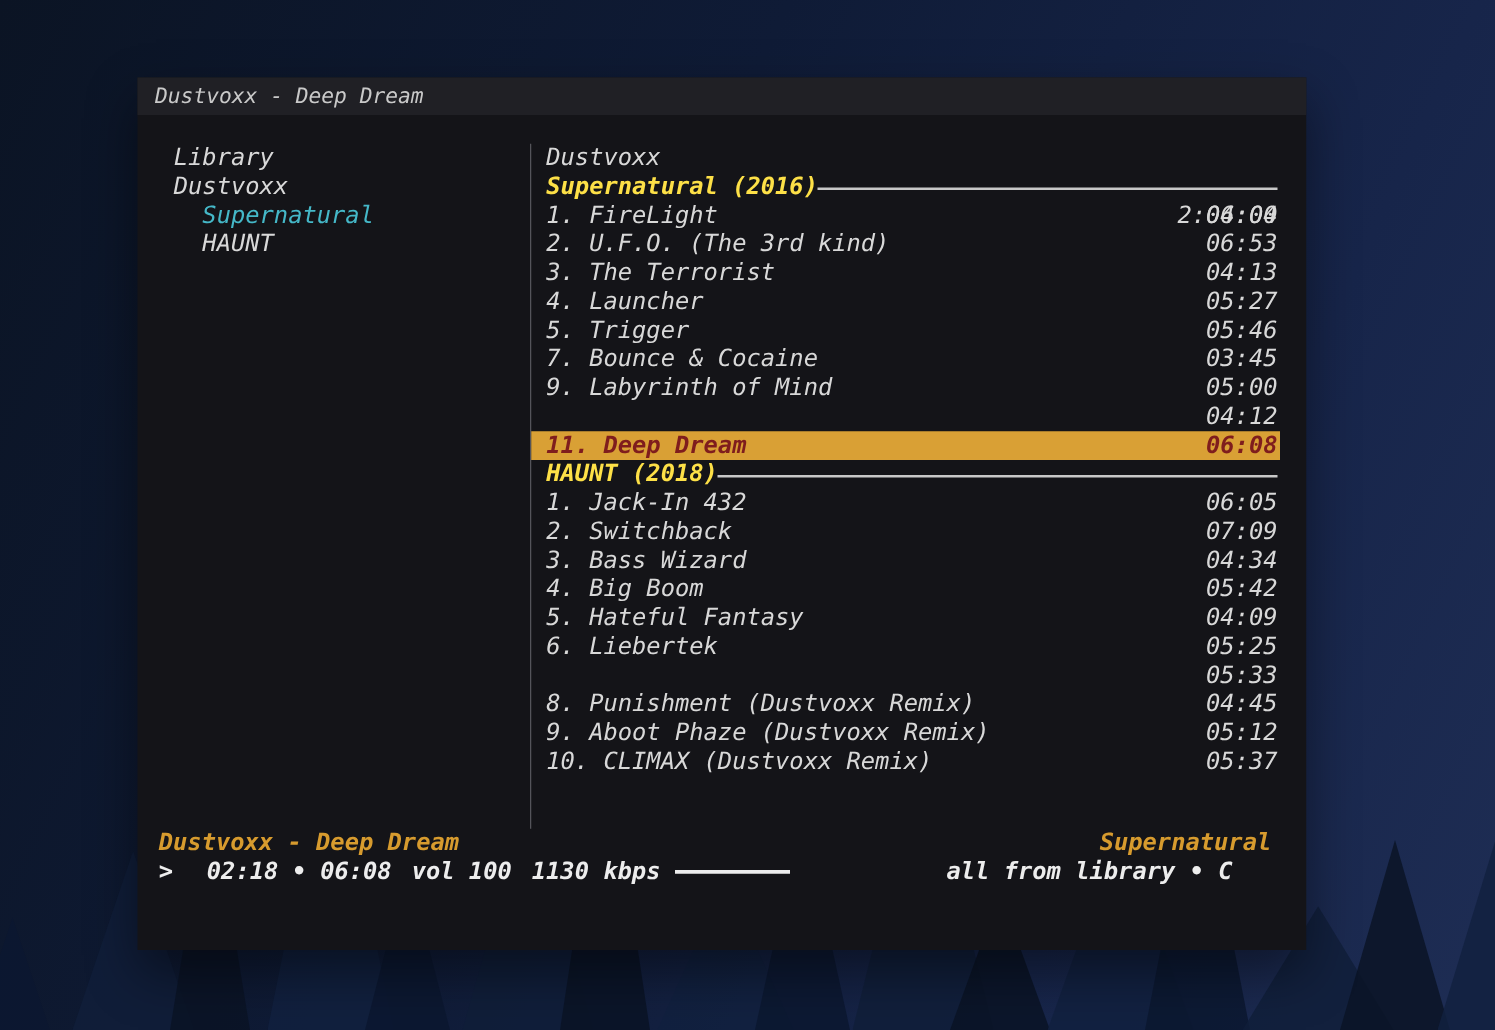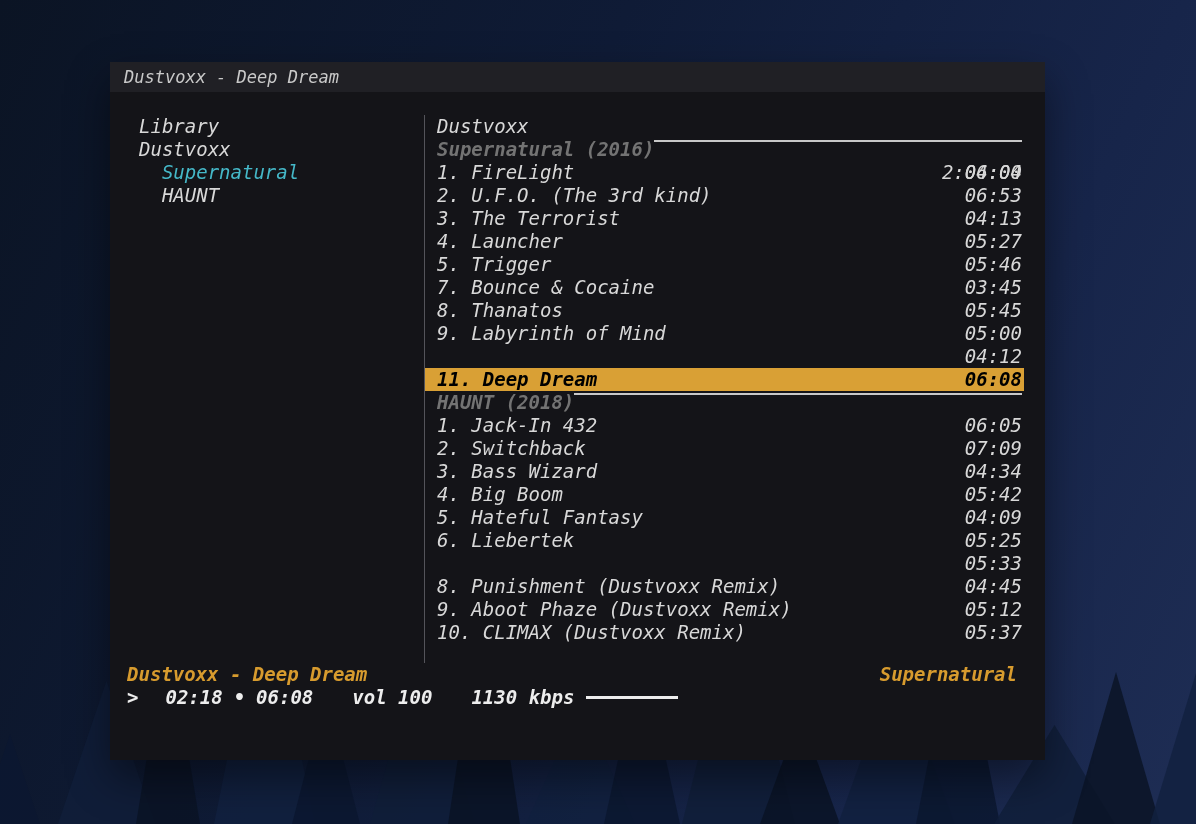--- a/index.html
+++ b/index.html
@@ -22,32 +22,32 @@
   }
   .content { position:absolute; top:30px; left:0; right:0; bottom:0; display:flex; flex-direction:column; }
   .panes { display:flex; padding-top:23px; }
   .sidebar { width:314px; padding-left:29px; color:#d8d8d8; }
   .srow { height:23px; line-height:23px; font-size:19px; white-space:pre; }
   .srow.hl { color:#45b8c8; }
   .vsep { width:1px; height:548px; background:#54545a; }
   .tracklist { flex:1; margin-right:21px; color:#d8d8d8; }
   .row { height:23px; line-height:23px; font-size:19px; display:flex; padding:0 2px 0 12px; white-space:pre; }
   .hdr span:last-child { margin-left:auto;margin-top:46px; }
-  .arow { font-weight:bold; color:#737373; }
+  .arow { font-weight:bold; color:#fde047; align-items:center; }
   .arule { flex:1; height:2px; background:#c8c8c8; margin-top:2px; }
   .trow .dur { margin-left:auto; }
-  .trow.playing { background:#d9a035; color:#000000; font-weight:bold; }
+  .trow.playing { background:#d9a035; color:#7f1d1d; font-weight:bold; }
   
   .statusbar { font-size:19px; font-weight:bold; }
   .sline { height:23px; line-height:23px; display:flex; padding:0 28px 0 17px; white-space:pre; }
   .orange { color:#d79b2e; }
   .white { color:#ededed; }
   .push { margin-left:auto; }
   .mode { margin-right:31px; }
-  .gap2 { margin-left:39px; }
+  .gap2 { margin-left:16px; }
   .dash { width:92px; height:3px; background:#ededed; align-self:center; margin-left:12px; }
 </style>
 </head>
 <body>
 
 <div id="forest">
     <div class="tree" style="left: -20px; width: 60px; height: 90px; background: rgb(12, 24, 48);"></div>
     <div class="tree" style="left: 58px; width: 97px; height: 143px; background: rgb(16, 30, 58);"></div>
     <div class="tree" style="left: 136px; width: 64px; height: 196px; background: rgb(10, 20, 38);"></div>
     <div class="tree" style="left: 214px; width: 101px; height: 249px; background: rgb(18, 33, 64);"></div>
@@ -84,21 +84,20 @@
           <span>2:04:04</span>
         </div>
         <div id="list-body">
             <div class="row arow"><span>Supernatural (2016)</span><span class="arule"></span></div>
             <div class="row trow"><span>1. FireLight</span><span class="dur">06:00</span></div>
             <div class="row trow"><span>2. U.F.O. (The 3rd kind)</span><span class="dur">06:53</span></div>
             <div class="row trow"><span>3. The Terrorist</span><span class="dur">04:13</span></div>
             <div class="row trow"><span>4. Launcher</span><span class="dur">05:27</span></div>
             <div class="row trow"><span>5. Trigger</span><span class="dur">05:46</span></div>
             <div class="row trow"><span>7. Bounce &amp; Cocaine</span><span class="dur">03:45</span></div>
-            <div class="row trow"><span>8. Thanatos</span><span class="dur">05:45</span></div>
             <div class="row trow"><span>9. Labyrinth of Mind</span><span class="dur">05:00</span></div>
             <div class="row trow"><span class="dur">04:12</span></div>
             <div class="row trow playing"><span>11. Deep Dream</span><span class="dur">06:08</span></div>
             <div class="row arow"><span>HAUNT (2018)</span><span class="arule"></span></div>
             <div class="row trow"><span>1. Jack-In 432</span><span class="dur">06:05</span></div>
             <div class="row trow"><span>2. Switchback</span><span class="dur">07:09</span></div>
             <div class="row trow"><span>3. Bass Wizard</span><span class="dur">04:34</span></div>
             <div class="row trow"><span>4. Big Boom</span><span class="dur">05:42</span></div>
             <div class="row trow"><span>5. Hateful Fantasy</span><span class="dur">04:09</span></div>
             <div class="row trow"><span>6. Liebertek</span><span class="dur">05:25</span></div>
@@ -115,16 +114,17 @@
         <span class="orange push">Supernatural</span>
       </div>
       <div class="sline white">
         <span>&gt;</span>
         <span style="margin-left:27px;">02:18</span>
         <span style="margin-left:11px;">•</span>
         <span style="margin-left:11px;">06:08</span>
         <span class="gap2">vol 100</span>
         <span class="gap2">1130 kbps</span>
         <span class="dash"></span>
+        <span class="push mode">all from library • C</span>
       </div>
     </div>
   </div>
 </div>
 
 </body></html>

